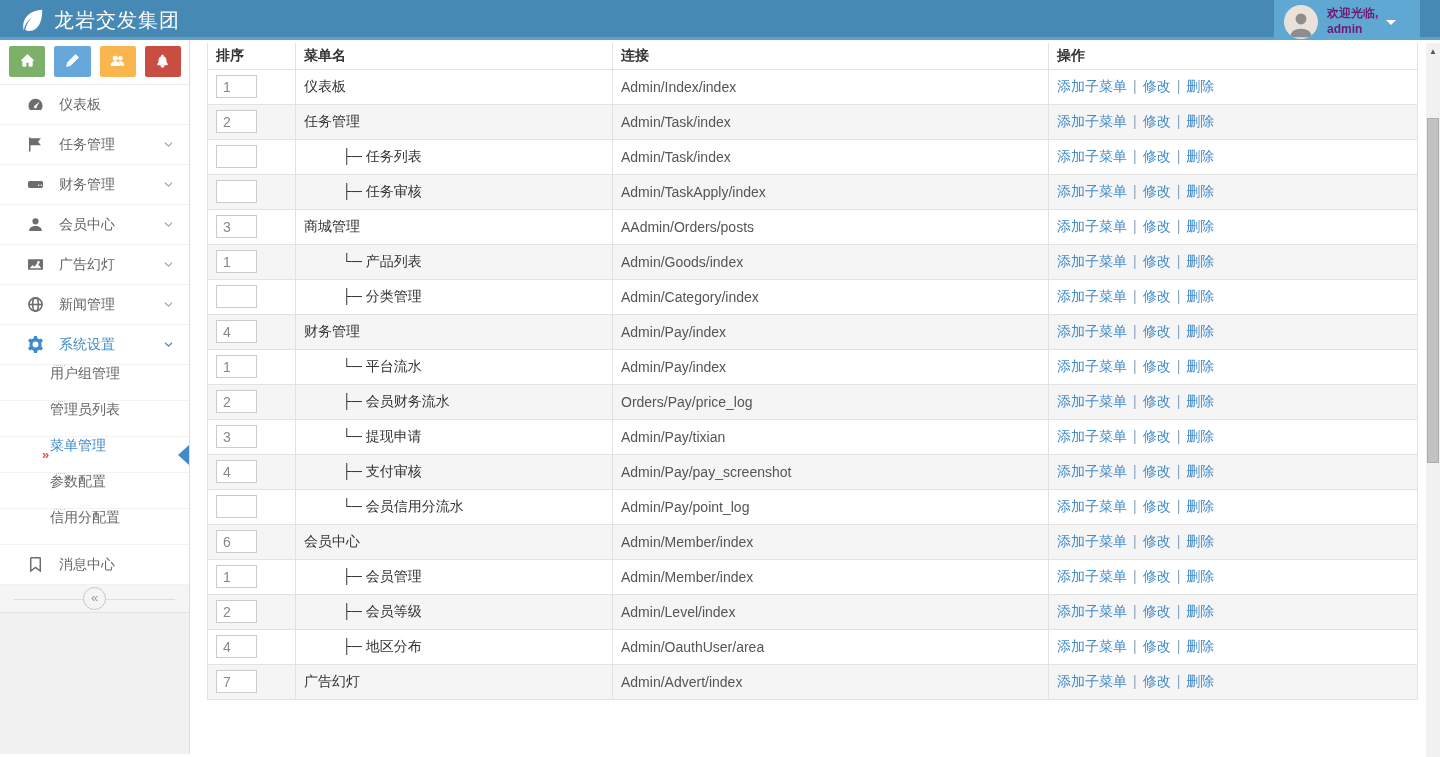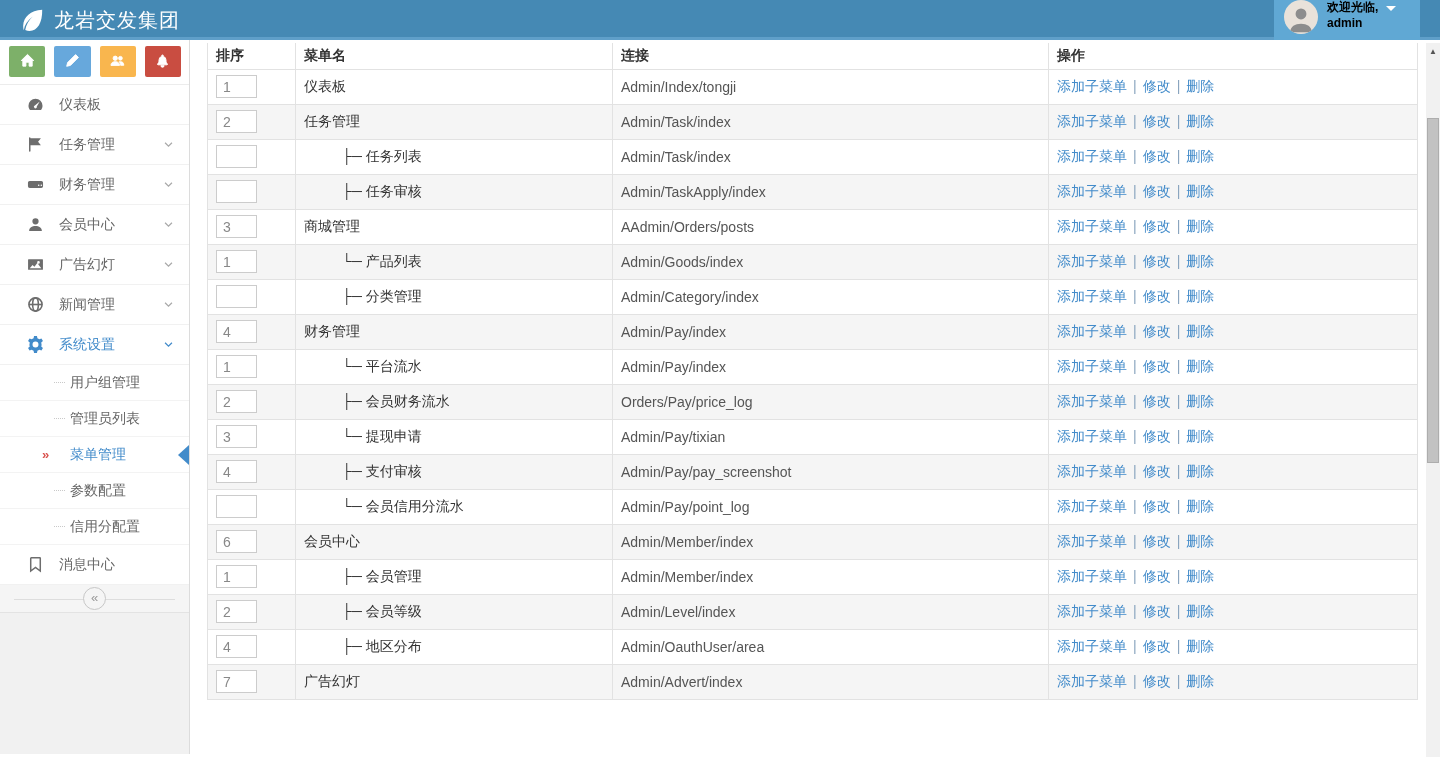--- a/index.html
+++ b/index.html
@@ -11,21 +11,21 @@
   body{width:1440px;height:757px;overflow:hidden;background:#fff;
        font-family:"Liberation Sans","DejaVu Sans",sans-serif;font-size:14px;color:#333}
 
   
   .navbar{position:relative;height:40px;background:var(--nav);border-bottom:3px solid var(--nav-border)}
   .brand{display:flex;align-items:center;height:40px;padding-left:20px;color:#fff;
          font-size:20px;font-weight:normal;letter-spacing:1px}
   .brand .leaf{display:flex;margin-right:10px}
   .brand .leaf svg{width:24px;height:24px;fill:#fff}
   .user-box{position:absolute;top:0;right:20px;height:43px;width:146px;background:var(--nav-user);
-            display:flex;padding:0 10px;color:#000000;cursor:pointer}
+            display:flex;align-items:center;padding:0 10px;color:#701a75;cursor:pointer}
   .avatar{width:34px;height:34px;border-radius:50%;background:#e9e2da;flex:none;overflow:hidden;
           display:flex;align-items:end;justify-content:center}
   .avatar svg{width:30px;height:30px;fill:#8d8d8d}
   .welcome{font-size:12px;font-weight:bold;line-height:1.3;margin-left:9px;white-space:nowrap}
   .caret{width:0;height:0;border:5px solid transparent;border-top-color:#fff;margin:6px 0 0 8px}
 
   
   .layout{display:flex;height:714px}
   .sidebar{width:190px;flex:none;background:#fff;border-right:1px solid #dcdcdc;
            display:flex;flex-direction:column}
@@ -38,21 +38,21 @@
   .s-icon{width:17px;height:17px;margin-right:15px;color:#6d6d6d;display:flex;flex:none}
   .s-icon svg{width:17px;height:17px;fill:currentColor}
   .s-icon svg .st{fill:none;stroke:currentColor;stroke-width:1.5}
   .chev{margin-left:auto;color:#a9a9a9;display:flex}
   .chev svg{width:11px;height:11px;fill:none;stroke:currentColor;stroke-width:1.8}
   .side-item.active{color:var(--accent)}
   .side-item.active .s-icon,.side-item.active .chev{color:var(--accent)}
 
   .submenu{position:relative}
   .submenu::before{content:"";position:absolute;left:54px;top:0;bottom:8px;border-left:1px dotted #c9c9c9}
-  .sub-item{height:36px;display:flex;align-items:center;padding-left:70px;color:#666;
+  .sub-item{height:36px;display:flex;padding-left:50px;color:#666;
             border-bottom:1px solid #f3f3f3;cursor:pointer;position:relative;background:#fff}
   .sub-item::before{content:"";position:absolute;left:54px;width:11px;border-top:1px dotted #c9c9c9}
   .sub-item.active{color:var(--accent)}
   .sub-item.active::before{display:none}
   .sub-item .mark{position:absolute;left:42px;top:50%;transform:translateY(-54%);
                   color:var(--marker);font-size:13px;font-weight:bold}
   .sub-item.active::after{content:"";position:absolute;right:0;top:50%;transform:translateY(-50%);
                   border:10px solid transparent;border-right:11px solid var(--accent);border-left:0}
 
   .collapse-row{height:28px;background:#f5f5f5;border-bottom:1px solid #e3e3e3;
@@ -271,21 +271,21 @@
           <th>排序</th>
           <th>菜单名</th>
           <th>连接</th>
           <th>操作</th>
         </tr>
       </thead>
       <tbody>
           <tr>
             <td class="sort-cell"><input class="sort-input" type="text" value="1" style=""></td>
             <td class="name-cell">仪表板</td>
-            <td class="link-cell">Admin/Index/tongji</td>
+            <td class="link-cell">Admin/Index/index</td>
             <td class="ops-cell"><span class="op-link">添加子菜单</span><span class="op-sep">|</span><span class="op-link">修改</span><span class="op-sep">|</span><span class="op-link">删除</span></td>
           </tr>
           <tr>
             <td class="sort-cell"><input class="sort-input" type="text" value="2" style=""></td>
             <td class="name-cell">任务管理</td>
             <td class="link-cell">Admin/Task/index</td>
             <td class="ops-cell"><span class="op-link">添加子菜单</span><span class="op-sep">|</span><span class="op-link">修改</span><span class="op-sep">|</span><span class="op-link">删除</span></td>
           </tr>
           <tr>
             <td class="sort-cell"><input class="sort-input" type="text" value="" style=""></td>

